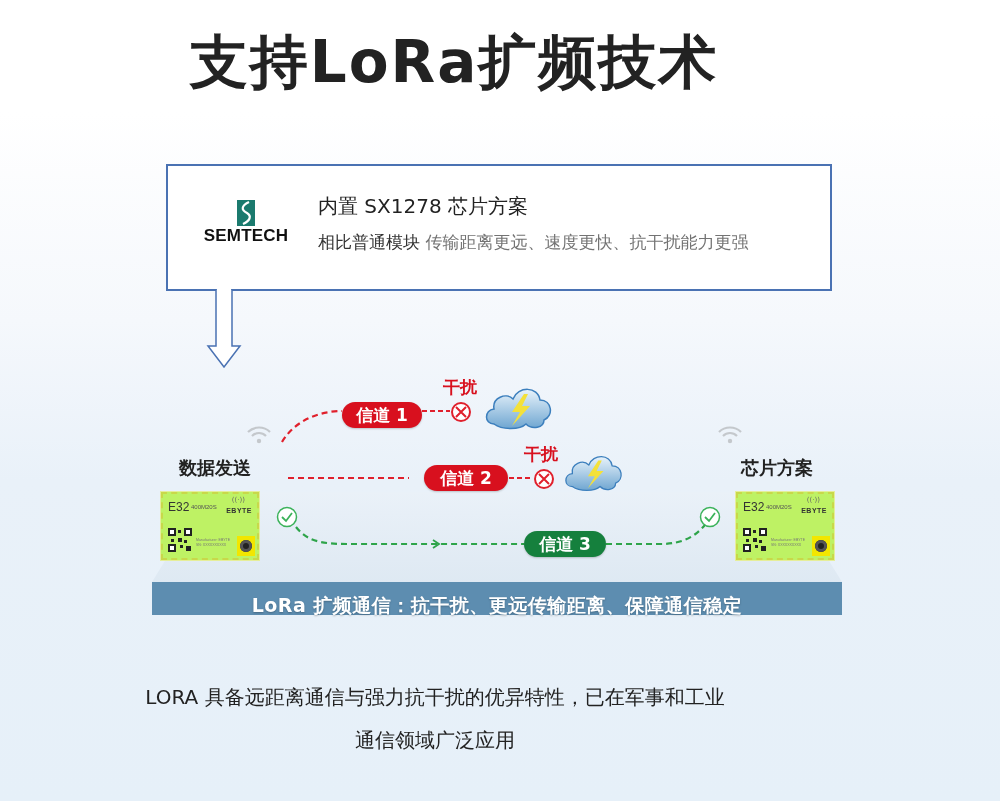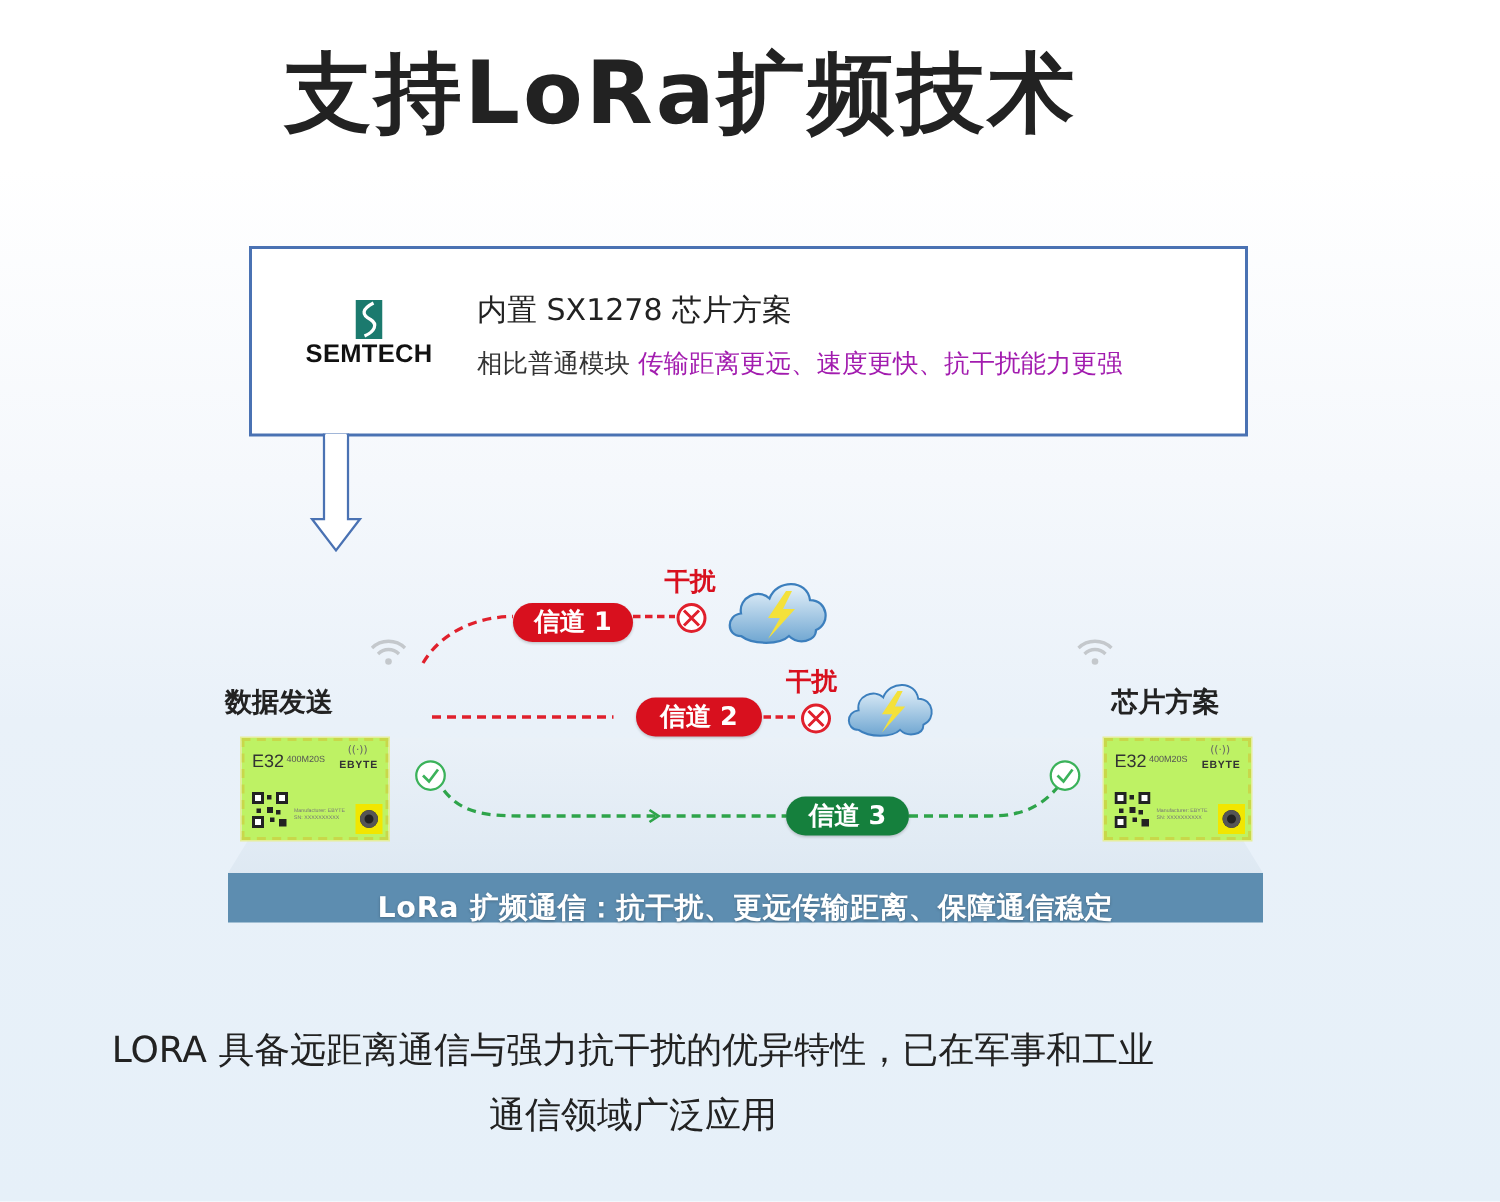--- a/index.html
+++ b/index.html
@@ -31,40 +31,40 @@
       font-family: "Liberation Sans", sans-serif; font-weight: bold; font-size: 17px;
       letter-spacing: 0.2px; color: #111;
     }
 
     .callout-title {
       left: 318px; top: 193px; font-size: 20px; color: #222; white-space: nowrap;
     }
     .callout-sub {
       left: 318px; top: 231px; font-size: 17px; color: #333; white-space: nowrap;
     }
-    .callout-sub .red { color: #a21caf; }
+    .callout-sub .red { color: #737373; }
 
     
     .platform-top {
       left: 152px; top: 492px; width: 690px; height: 90px;
       background: linear-gradient(180deg, #eaf1f8 0%, #dde8f2 100%);
       clip-path: polygon(8% 0, 92% 0, 100% 100%, 0 100%);
       opacity: 0.9;
     }
     .platform-band {
       left: 152px; top: 582px; width: 690px; height: 33px;
       background: #5d8db0;
       color: #ffffff; font-size: 19px; font-weight: bold;
       text-align: center; line-height: 47px; letter-spacing: 0.5px;
       text-shadow: 0 1px 2px rgba(0,0,0,0.25);
     }
 
     
     .node-label { font-size: 18px; font-weight: bold; color: #222; white-space: nowrap; }
-    .send-label { left: 150px; top: 456px; font-family: Liberation Mono, monospace; }
+    .send-label { left: 179px; top: 456px; font-family: Liberation Mono, monospace; }
     .recv-label { left: 741px; top: 456px; }
 
     
     .module {
       width: 98px; height: 68px; background: #bef264;
       border: 2px dashed #c8d84a; outline: 1px solid #e6ee9a;
     }
     .module-left { left: 161px; top: 492px; }
     .module-right { left: 736px; top: 492px; }
     .mod-name { position: absolute; left: 5px; top: 6px; font-size: 12px; color: #333; font-family: "Liberation Sans", sans-serif; }
@@ -89,21 +89,21 @@
     .pill-green { background: #15803d; }
     .pill-1 { left: 342px; top: 378px; width: 80px; margin-top: 24px; }
     .pill-2 { left: 424px; top: 465px; width: 84px; }
     .pill-3 { left: 524px; top: 531px; width: 82px; }
 
     .interfere { font-size: 17px; font-weight: bold; color: #d8101e; white-space: nowrap; }
     .interfere-1 { left: 443px; top: 376px; }
     .interfere-2 { left: 524px; top: 443px; }
 
     .footer-text {
-      left: 0; width: 844px; text-align: center; font-size: 24px; color: #222; white-space: nowrap;
+      left: 13px; width: 844px; text-align: center; font-size: 20px; color: #222; white-space: nowrap;
     }
     .footer-1 { top: 684px; }
     .footer-2 { top: 727px; }
   </style>
 </head>
 <body>
 
 <div class="abs page-title">支持LoRa扩频技术</div>
 
 <div class="abs callout"></div>

